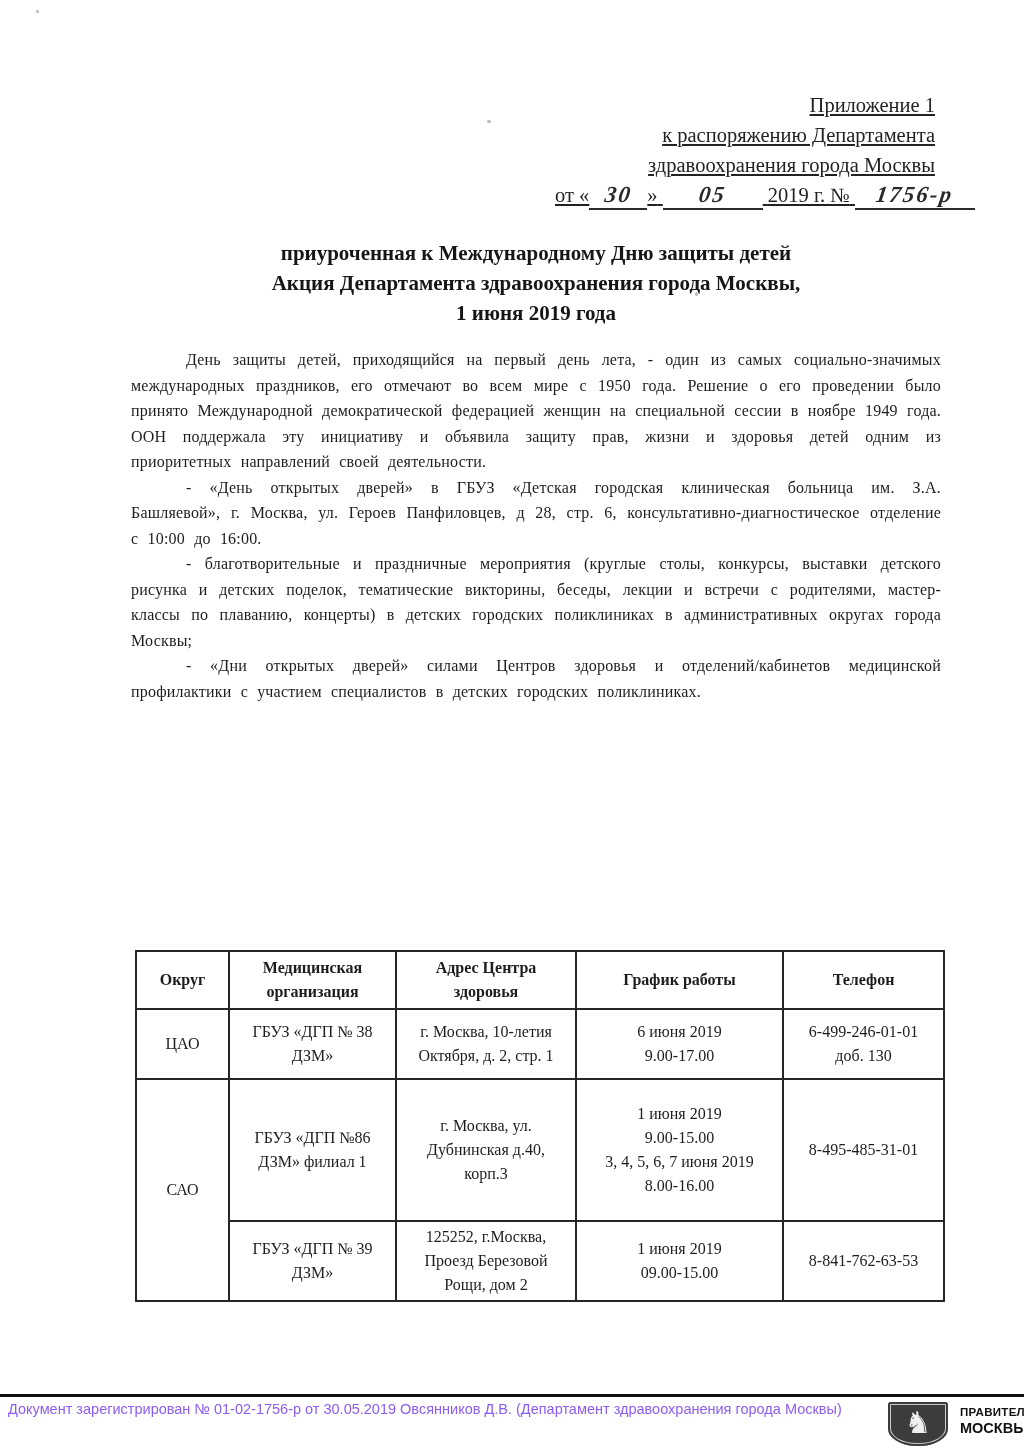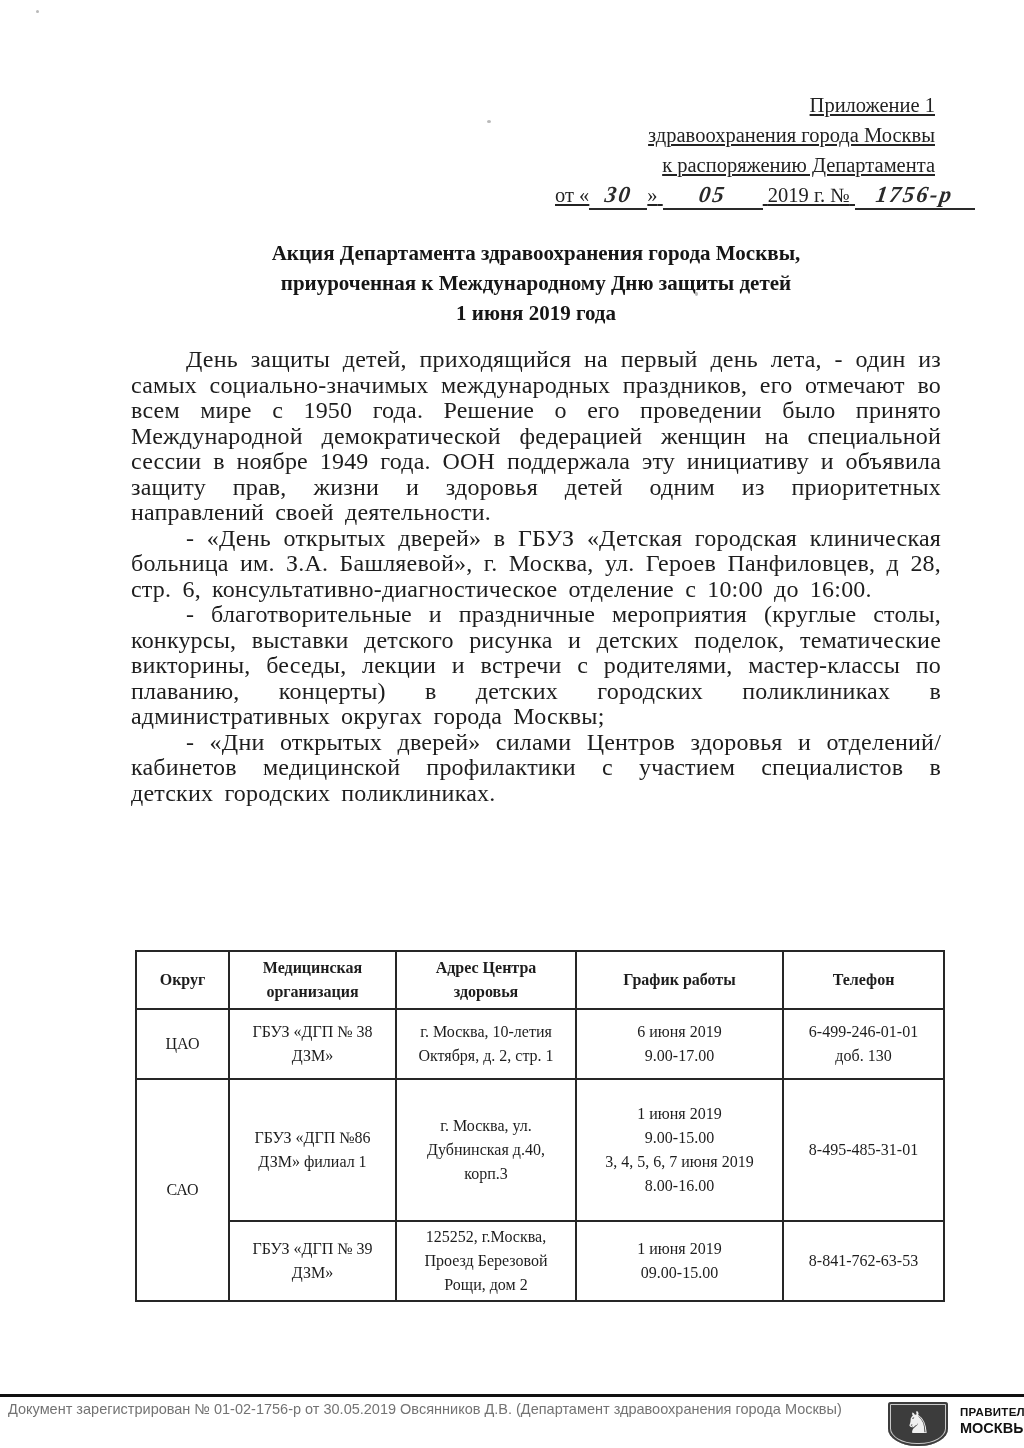--- a/index.html
+++ b/index.html
@@ -33,21 +33,21 @@
 
   
   .doc-title{
     position:absolute;top:238px;left:131px;width:810px;
     text-align:center;font-weight:bold;font-size:21px;line-height:30px;color:#161616;
   }
 
   
   .bodytext{
     position:absolute;top:347px;left:131px;width:810px;
-    font-size:24px;line-height:25.5px;text-align:justify;color:#1d1d1d;
+    font-size:16px;line-height:25.5px;text-align:justify;color:#1d1d1d;
   }
   .bodytext p{margin:0;text-indent:55px;word-spacing:5px;letter-spacing:.2px;}
 
   
   .doc-table{
     position:absolute;top:950px;left:135px;width:808px;
     border-collapse:collapse;table-layout:fixed;
     font-size:16px;color:#1d1d1d;
   }
   .doc-table col.c1{width:93px;}
@@ -64,21 +64,21 @@
   .row2{height:142px;}
   .row3{height:66px;}
   .cell-left{text-align:left;padding-left:12px;}
   .cell-top{vertical-align:top;padding-top:6px;}
   .preline{white-space:pre-line;margin-top:16px;}
 
   
   .footer-rule{position:absolute;top:1394px;left:0;width:1024px;height:3px;background:#101010;}
   .footer-text{
     position:absolute;top:1400px;left:8px;width:860px;
-    font-family:"Liberation Sans", sans-serif;font-size:14.5px;line-height:18px;color:#737373;
+    font-family:"Liberation Sans", sans-serif;font-size:14.5px;line-height:18px;color:#8b5cf6;
   }
   .gov-emblem{
     position:absolute;top:1402px;left:888px;width:60px;height:44px;
     background:#3c3c3c;
     border-radius:3px 3px 48% 48% / 3px 3px 40% 40%;
     box-shadow:inset 0 0 0 2px #3c3c3c, inset 0 0 0 3px #c9c9c9;
     display:flex;align-items:center;justify-content:center;
   }
   .gov-emblem span{
     font-family:"DejaVu Sans", sans-serif;font-size:30px;color:#f0f0f0;line-height:1;
@@ -93,33 +93,33 @@
 </style>
 </head>
 <body>
 
 <div class="speck" style="left:36px;top:10px;width:3px;height:3px;"></div>
 <div class="speck" style="left:487px;top:120px;width:4px;height:3px;"></div>
 <div class="speck" style="left:695px;top:292px;width:3px;height:4px;"></div>
 
 <div class="appendix">
   <div class="pad-right">Приложение 1</div>
+  <div class="pad-right">к распоряжению Департамента</div>
   <div class="pad-right">здравоохранения города Москвы</div>
-  <div class="pad-right">к распоряжению Департамента</div>
   <div>
     <span>от «</span><span class="uline u-day"><span class="hw">30</span></span><span>»</span>
     <span class="uline u-month"><span class="hw">05</span></span>
     <span>2019 г. №</span>
     <span class="uline u-num"><span class="hw">1756-р</span></span>
   </div>
 </div>
 
 <div class="doc-title">
+  <div>приуроченная к Международному Дню защиты детей</div>
   <div>Акция Департамента здравоохранения города Москвы,</div>
-  <div>приуроченная к Международному Дню защиты детей</div>
   <div>1 июня 2019 года</div>
 </div>
 
 <div class="bodytext">
   <p>День защиты детей, приходящийся на первый день лета, - один из самых социально-значимых международных праздников, его отмечают во всем мире с 1950 года. Решение о его проведении было принято Международной демократической федерацией женщин на специальной сессии в ноябре 1949 года. ООН поддержала эту инициативу и объявила защиту прав, жизни и здоровья детей одним из приоритетных направлений своей деятельности.</p>
   <p>- «День открытых дверей» в ГБУЗ «Детская городская клиническая больница им. З.А. Башляевой», г. Москва, ул. Героев Панфиловцев, д 28, стр. 6, консультативно-диагностическое отделение с 10:00 до 16:00.</p>
   <p>- благотворительные и праздничные мероприятия (круглые столы, конкурсы, выставки детского рисунка и детских поделок, тематические викторины, беседы, лекции и встречи с родителями, мастер-классы по плаванию, концерты) в детских городских поликлиниках в административных округах города Москвы;</p>
   <p>- «Дни открытых дверей» силами Центров здоровья и отделений/кабинетов медицинской профилактики с участием специалистов в детских городских поликлиниках.</p>
 </div>
 

